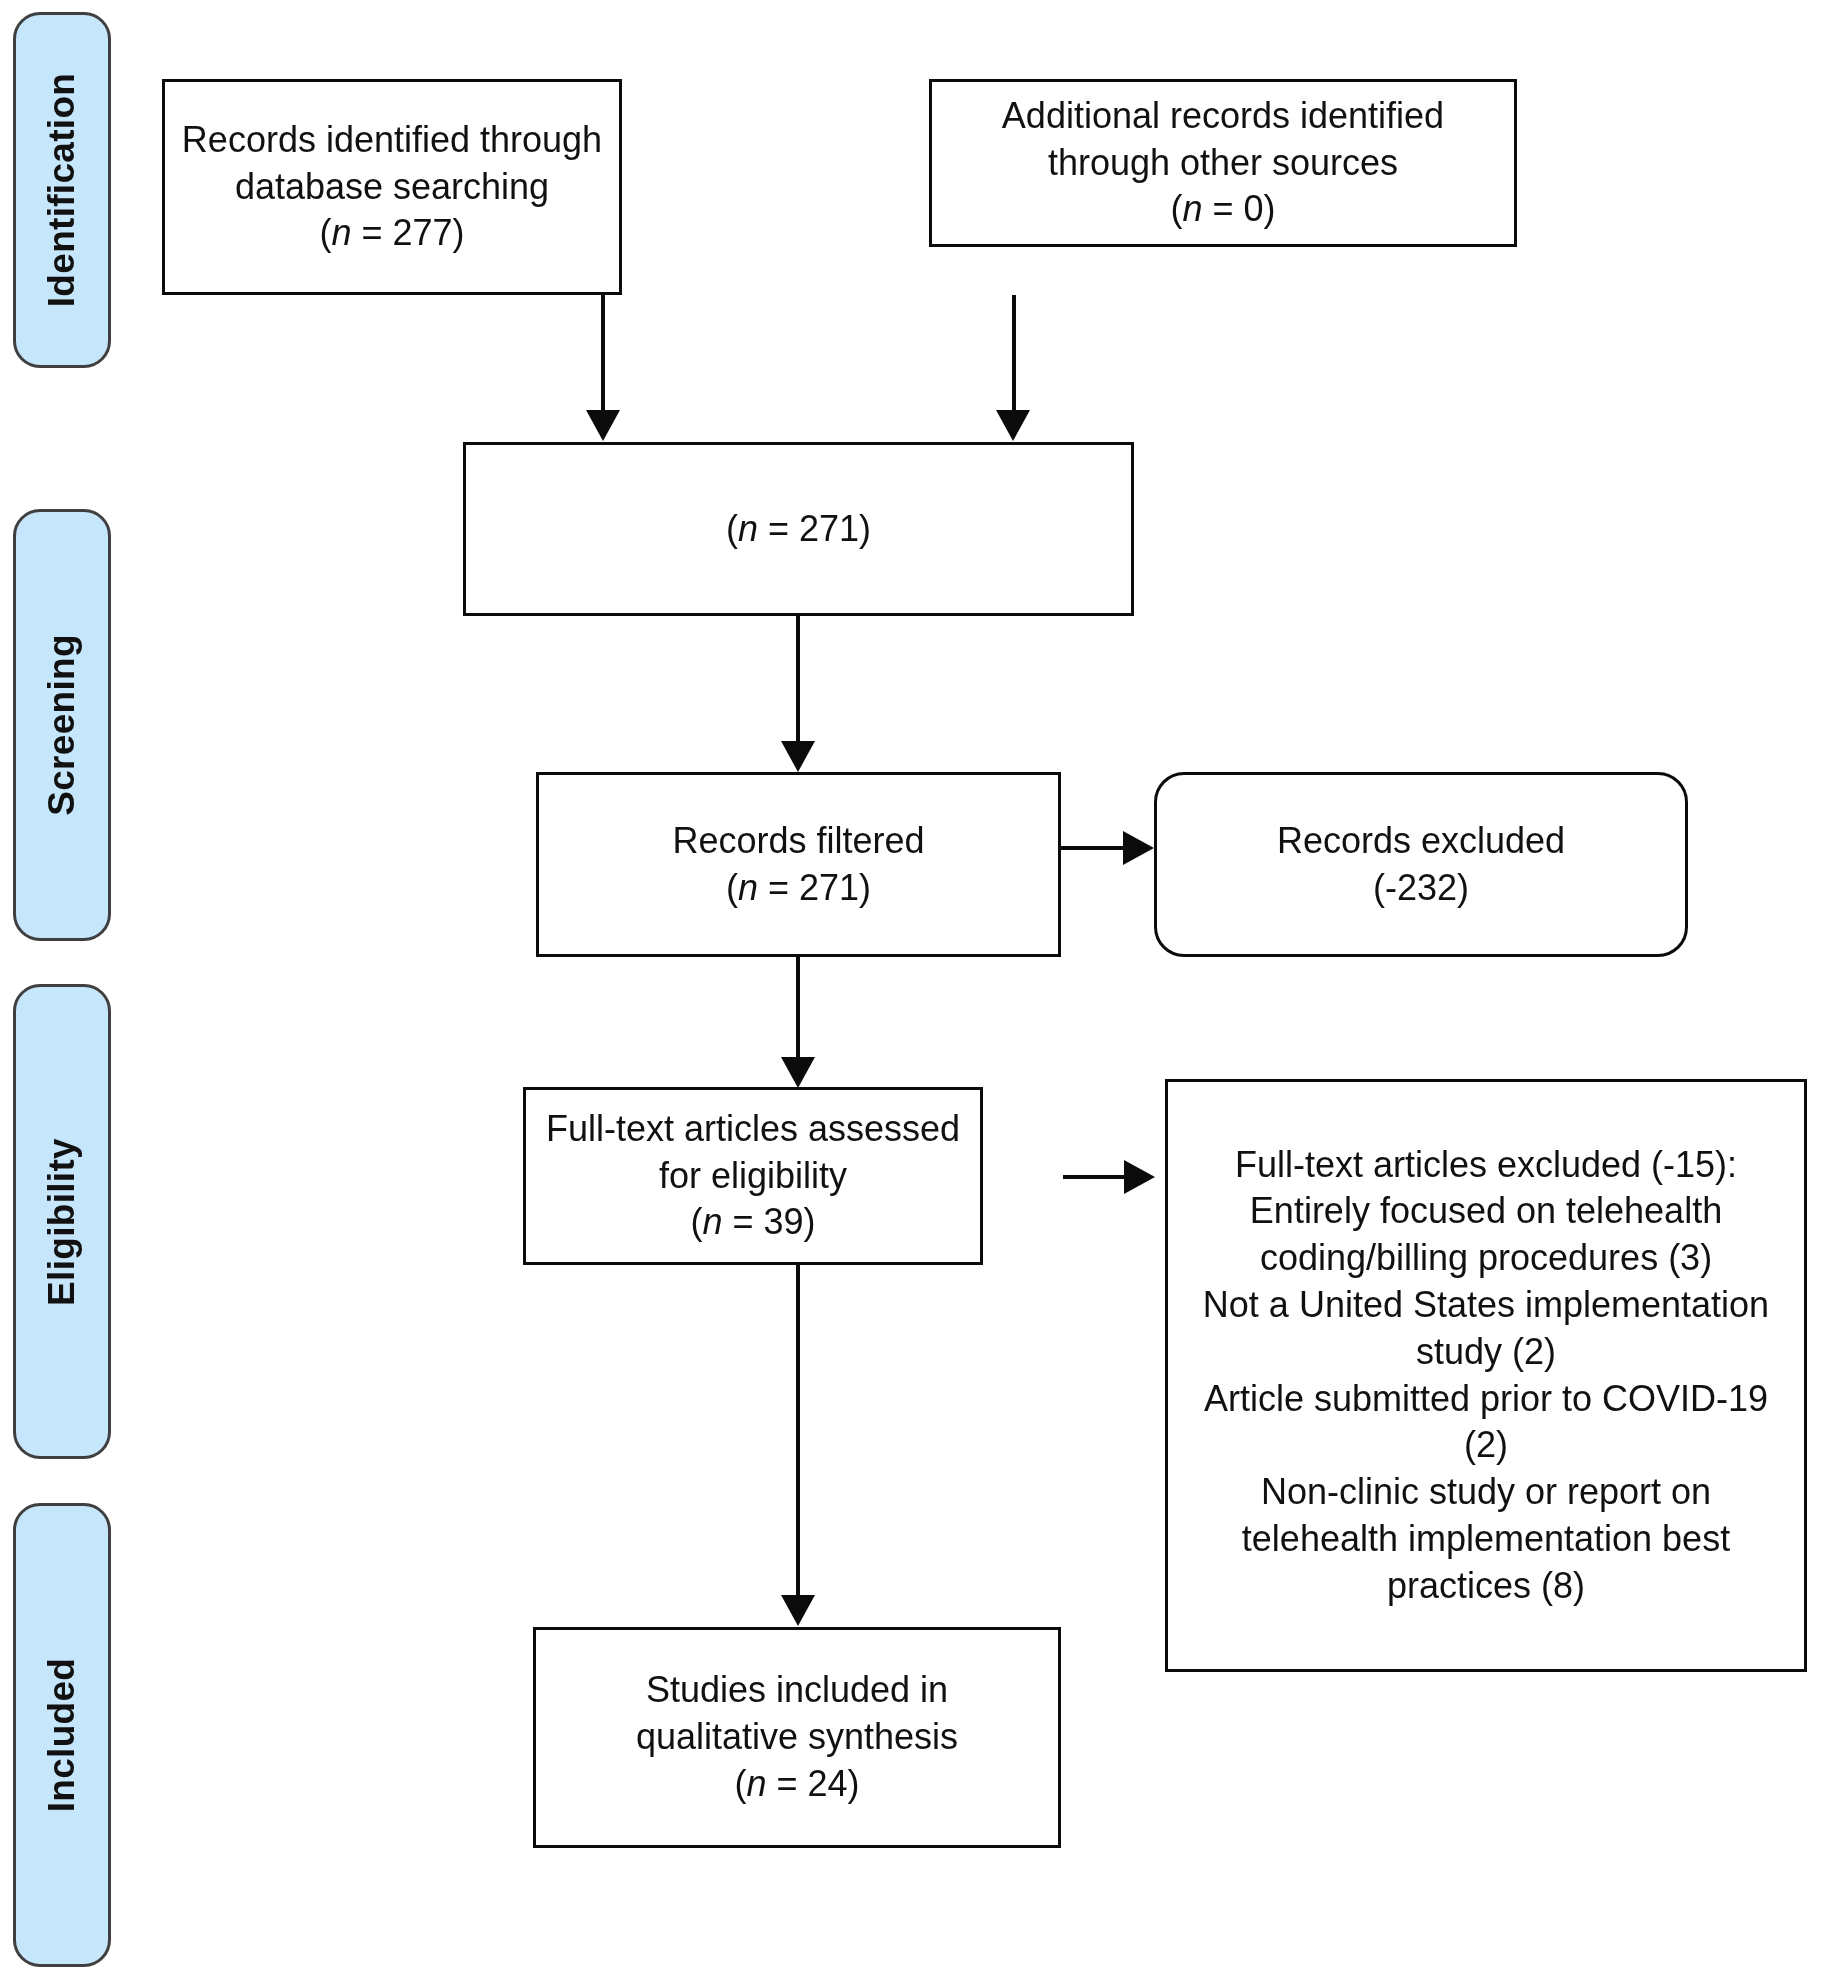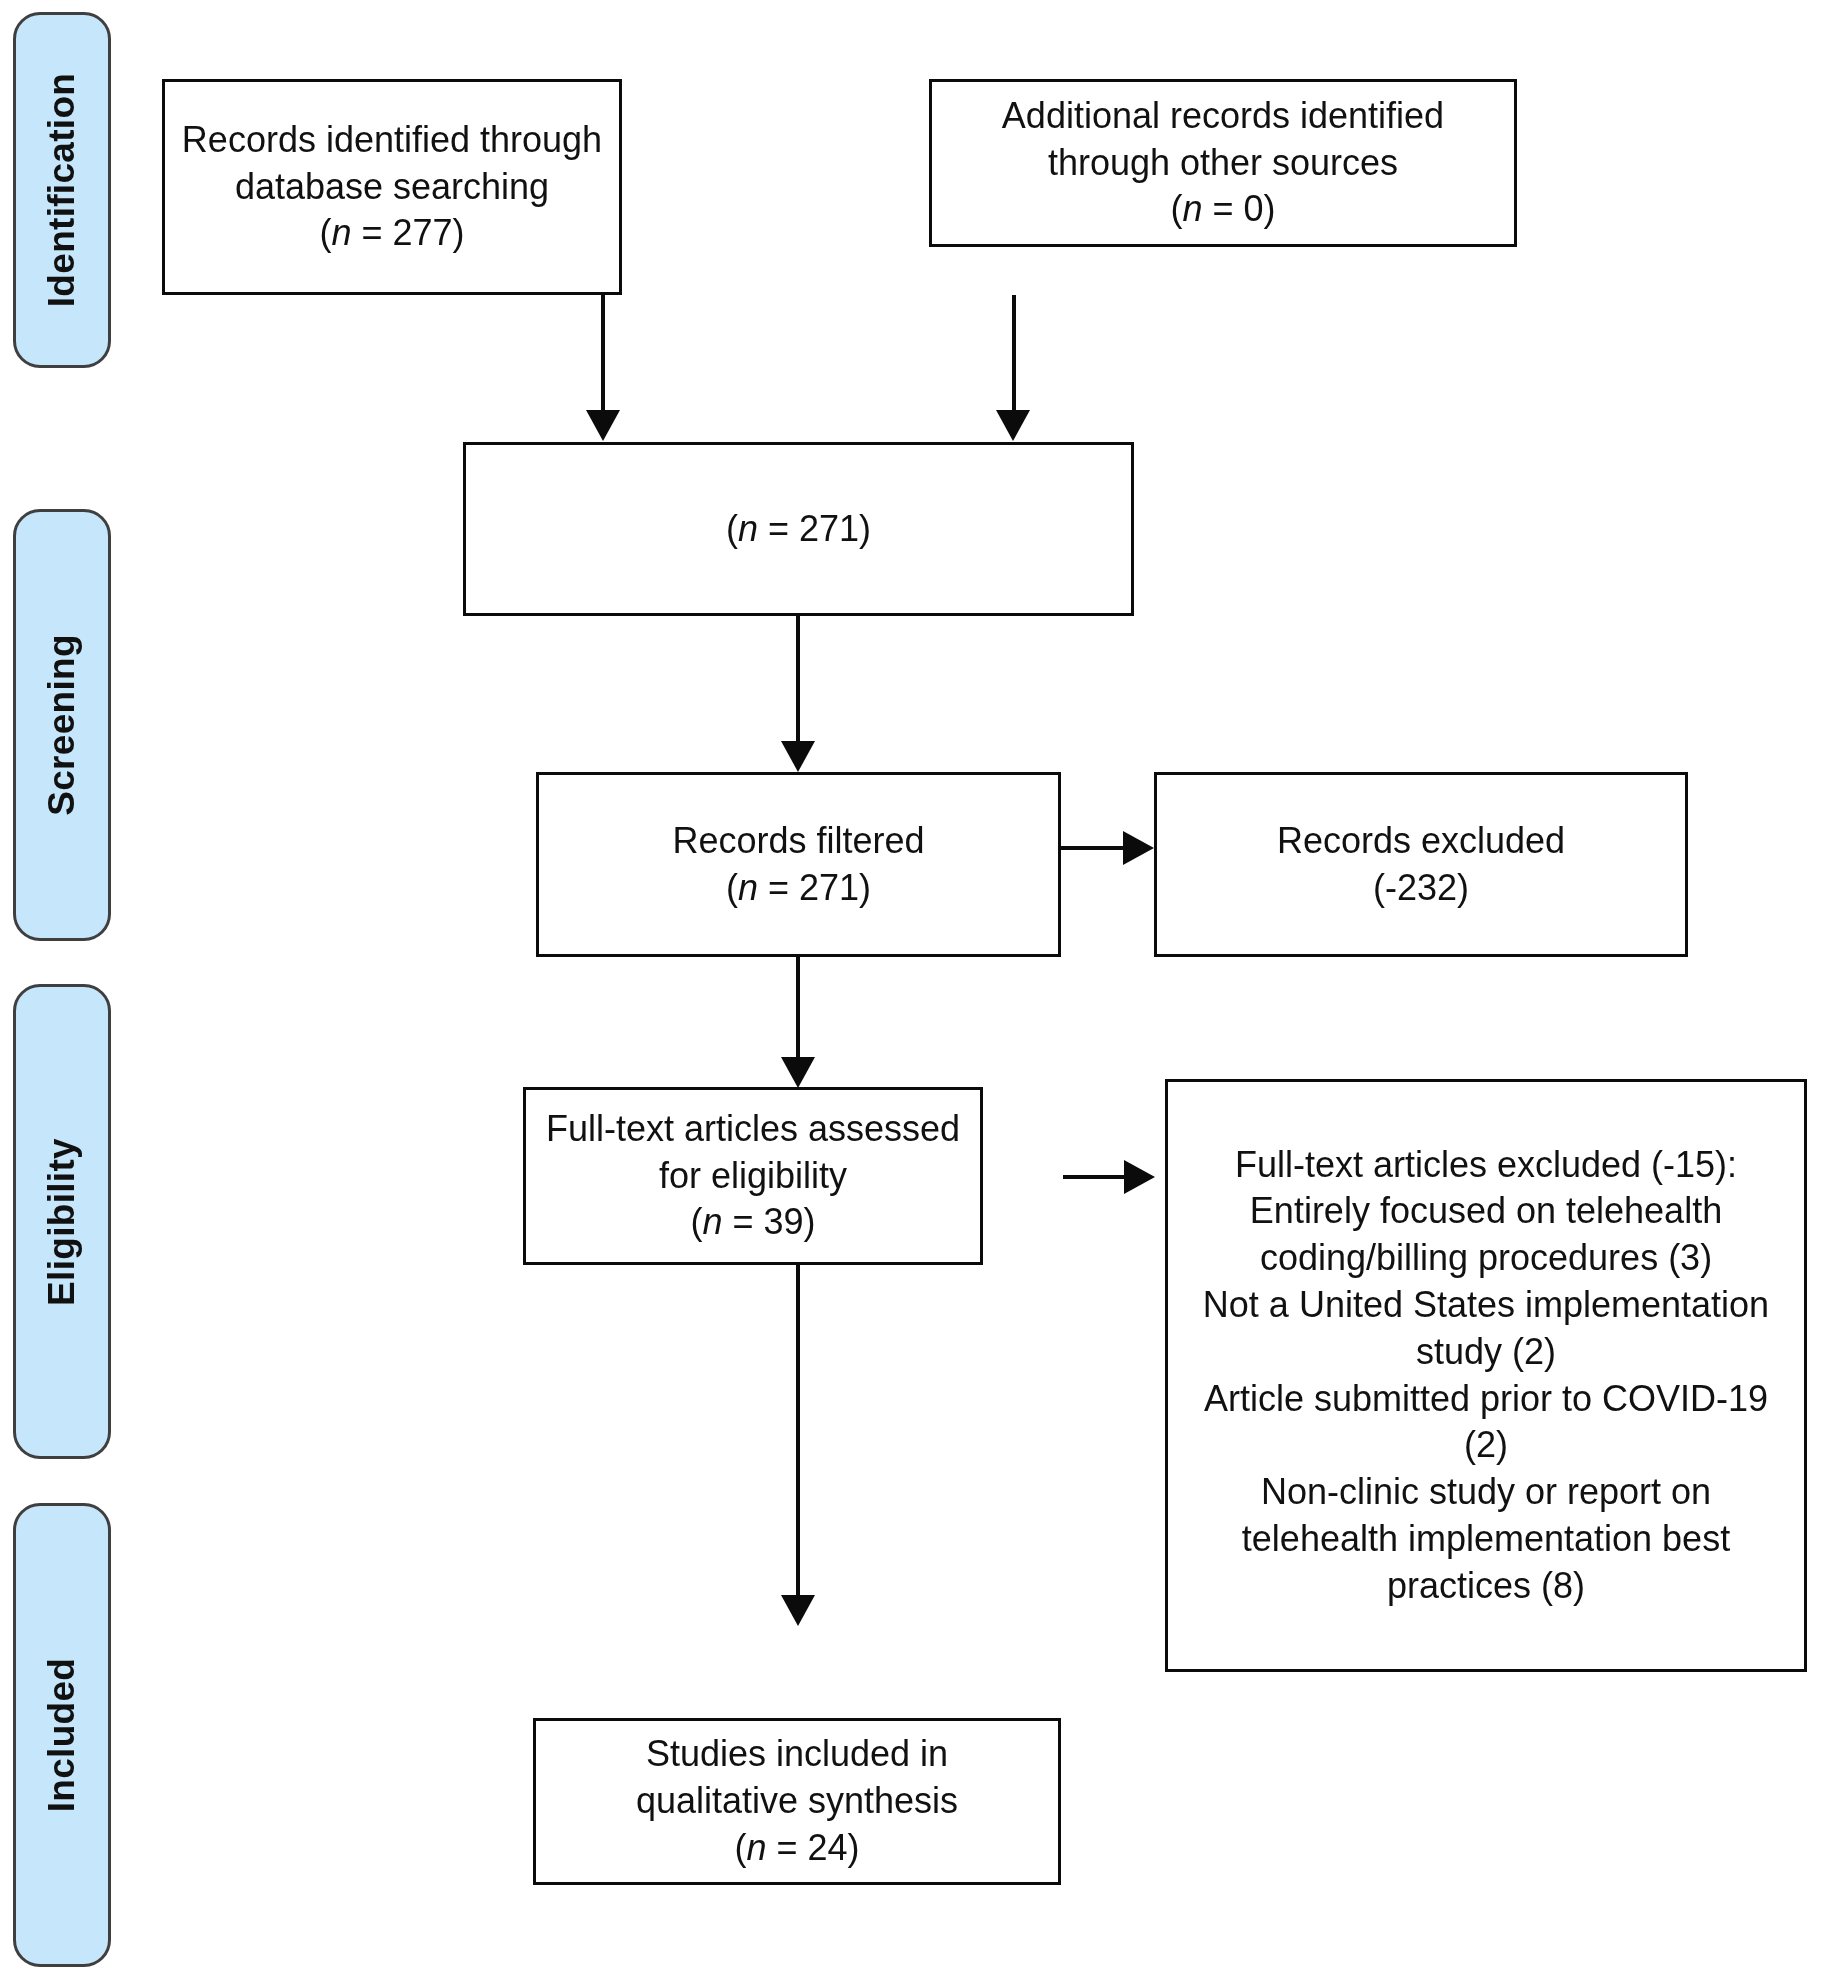--- a/index.html
+++ b/index.html
@@ -110,21 +110,21 @@
   <div class="vline" style="left:796px; top:616px; height:125px;"></div>
   <div class="arrow-down" style="left:781px; top:741px;"></div>
 
   <div class="node" style="left:536px; top:772px; width:525px; height:185px;">
     <div class="node-text">
       <span class="ln">Records filtered</span>
       <span class="ln"><span>(</span><span class="it">n</span><span> = </span><span>271</span><span>)</span></span>
     </div>
   </div>
 
-  <div class="node" style="left:1154px; top:772px; width:534px; height:185px;">
+  <div class="node" style="left:1154px; top:772px; width:534px; height:185px;border-radius:30px;">
     <div class="node-text">
       <span class="ln">Records excluded</span>
       <span class="ln">(-232)</span>
     </div>
   </div>
 
   <div class="hline" style="left:1061px; top:846px; width:65px;"></div>
   <div class="arrow-right" style="left:1123px; top:831px;"></div>
 
   <div class="vline" style="left:796px; top:957px; height:100px;"></div>
@@ -147,21 +147,21 @@
       <span class="ln">Entirely focused on telehealth coding/billing procedures (3)</span>
       <span class="ln">Not a United States implementation study (2)</span>
       <span class="ln">Article submitted prior to COVID-19 (2)</span>
       <span class="ln">Non-clinic study or report on telehealth implementation best practices (8)</span>
     </div>
   </div>
 
   <div class="vline" style="left:796px; top:1265px; height:330px;"></div>
   <div class="arrow-down" style="left:781px; top:1595px;"></div>
 
-  <div class="node" style="left:533px; top:1718px; width:528px; height:167px;">
+  <div class="node" style="left:533px; top:1627px; width:528px; height:221px;">
     <div class="node-text">
       <span class="ln">Studies included in</span>
       <span class="ln">qualitative synthesis</span>
       <span class="ln"><span>(</span><span class="it">n</span><span> = </span><span>24</span><span>)</span></span>
     </div>
   </div>
 
 </div>
 
 

